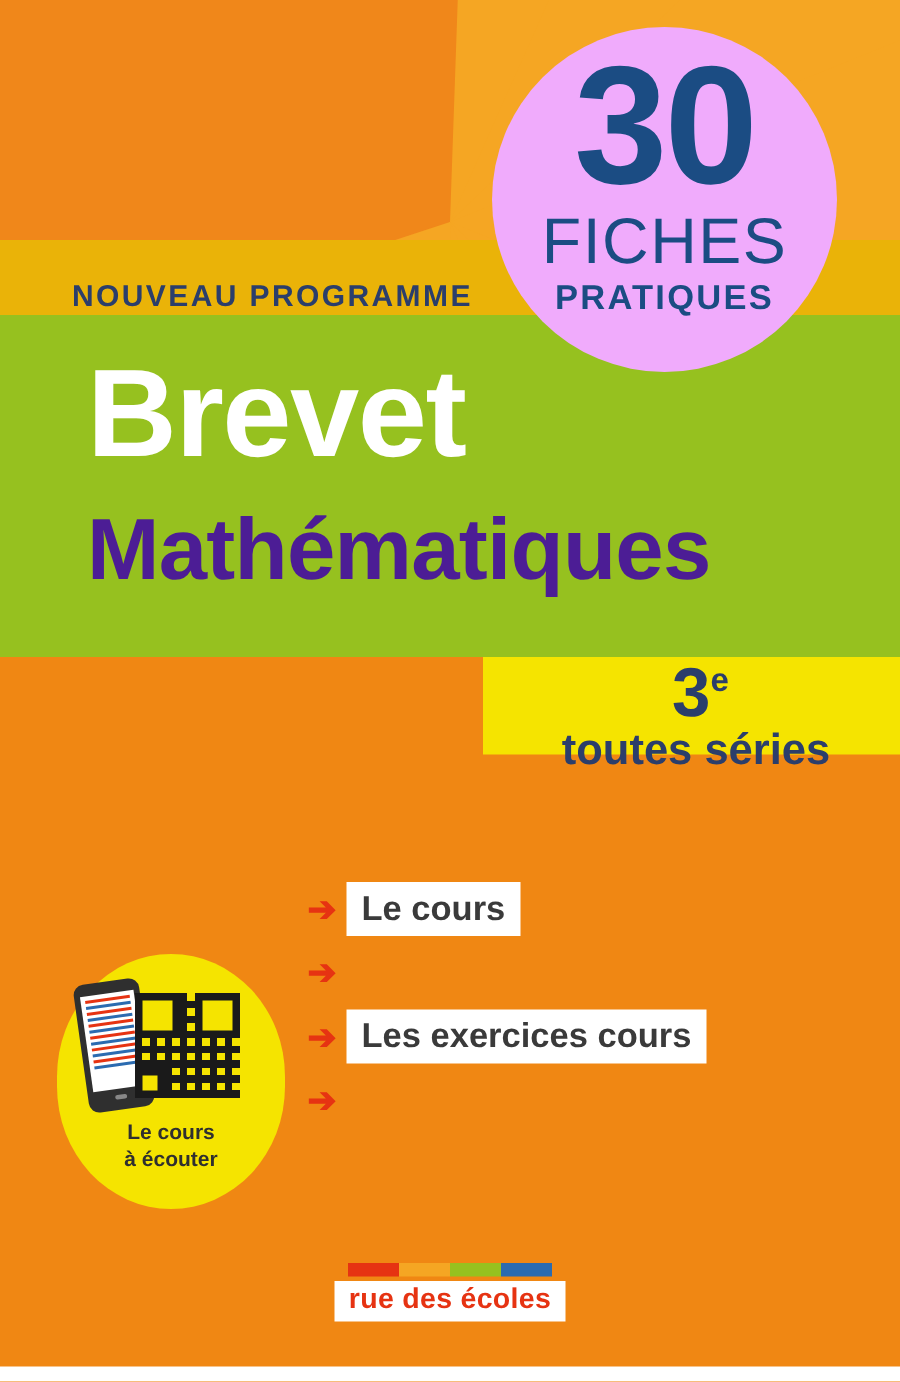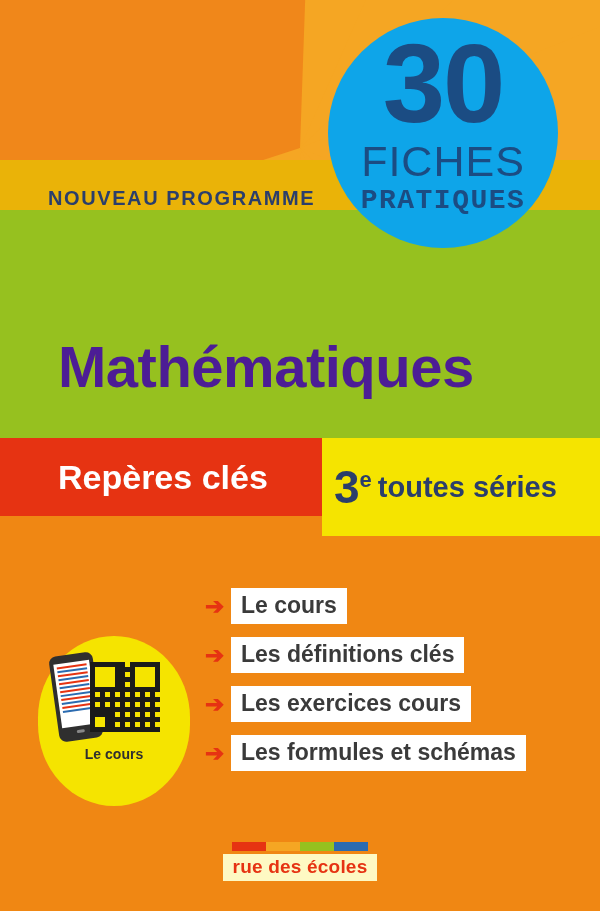--- a/index.html
+++ b/index.html
@@ -86,23 +86,23 @@
   }
   .band-red .txt {
     margin-left: 58px;
     font-size: 34px;
     font-weight: bold;
     color: #ffffff;
   }
   .band-yellow2 {
     position: absolute;
     left: 322px; top: 438px;
-    width: 278px; height: 98px;
+    width: 278px; height: 65px;
     background: #F5E400;
-    display: flex; align-items: center;
+    display: flex; align-items: center; flex-direction: column;
   }
   .band-yellow2 .level {
     margin-left: 12px;
     font-size: 46px;
     font-weight: bold;
     color: #2B3E6B;
     line-height: 1;
   }
   .band-yellow2 .level sup {
     font-size: 22px;
@@ -114,46 +114,45 @@
     font-weight: bold;
     color: #2B3E6B;
   }
 
   
   .badge {
     position: absolute;
     left: 328px; top: 18px;
     width: 230px; height: 230px;
     border-radius: 50%;
-    background: #0ea5e9;
+    background: #f0abfc;
     text-align: center;
   }
   .badge .num {
     margin-top: 10px;
     font-size: 112px;
     line-height: 1;
     font-weight: bold;
     color: #1B4C83;
     letter-spacing: -2px;
   }
   .badge .w1 {
     font-size: 43px;
     line-height: 1;
     font-weight: normal;
     color: #1B4C83;
     letter-spacing: 1px;
   }
   .badge .w2 {
     margin-top: 4px;
-    font-size: 28px;
+    font-size: 23px;
     line-height: 1;
     font-weight: bold;
     color: #1B4C83;
     letter-spacing: 1.5px;
-    font-family: Liberation Mono, monospace;
   }
 
   
   .bullets {
     position: absolute;
     left: 205px; top: 588px;
     width: 370px;
   }
   .bullet-row {
     display: flex;
@@ -265,21 +264,21 @@
   }
   .logo .bars span {
     display: block;
     width: 34px; height: 9px;
   }
   .logo .name {
     display: inline-block;
     font-size: 19px;
     font-weight: bold;
     color: #E63312;
-    background: #fef9c3;
+    background: #ffffff;
     padding: 2px 10px 3px 10px;
     letter-spacing: 0.2px;
   }
   .bottom-white {
     position: absolute;
     left: 0; bottom: 0;
     width: 600px; height: 10px;
     background: #ffffff;
   }
 </style>
@@ -298,54 +297,50 @@
     <div class="ray" style="transform:rotate(44deg)"></div>
     <div class="ray" style="transform:rotate(66deg)"></div>
     <div class="ray" style="transform:rotate(88deg)"></div>
   </div>
 
   <div class="band-yellow">
     <div class="txt">NOUVEAU PROGRAMME</div>
   </div>
 
   <div class="band-green"></div>
+  <div class="title-main">Brevet</div>
   <div class="title-sub">Mathématiques</div>
 
-  <div class="band-red">
-    <div class="txt">Repères clés</div>
-  </div>
   <div class="band-yellow2">
     <div class="level">
       <span>3</span><sup>e</sup>
     </div>
     <div class="series">toutes séries</div>
   </div>
 
   <div class="badge">
     <div class="num">30</div>
     <div class="w1">FICHES</div>
     <div class="w2">PRATIQUES</div>
   </div>
 
   <div class="bullets">
     <div class="bullet-row">
       <span class="arrow">➔</span>
       <span class="chip">Le cours</span>
     </div>
     <div class="bullet-row">
       <span class="arrow">➔</span>
-      <span class="chip">Les définitions clés</span>
     </div>
     <div class="bullet-row">
       <span class="arrow">➔</span>
       <span class="chip">Les exercices cours</span>
     </div>
     <div class="bullet-row">
       <span class="arrow">➔</span>
-      <span class="chip">Les formules et schémas</span>
     </div>
   </div>
 
   <div class="audio-badge">
     <div class="phone">
       <div class="screen">
         <div class="lines">
           <i></i>
             <i></i>
             <i></i>
@@ -360,20 +355,21 @@
             <i></i>
         </div>
       </div>
       <div class="notch"></div>
     </div>
     <div class="qr">
       <div class="br"></div>
     </div>
     <div class="audio-label">
       <div>Le cours</div>
+      <div>à écouter</div>
     </div>
   </div>
 
   <div class="logo">
     <div class="bars">
       <span style="background:#E63312"></span>
       <span style="background:#F5A623"></span>
       <span style="background:#96C11F"></span>
       <span style="background:#2B6BB0"></span>
     </div>

